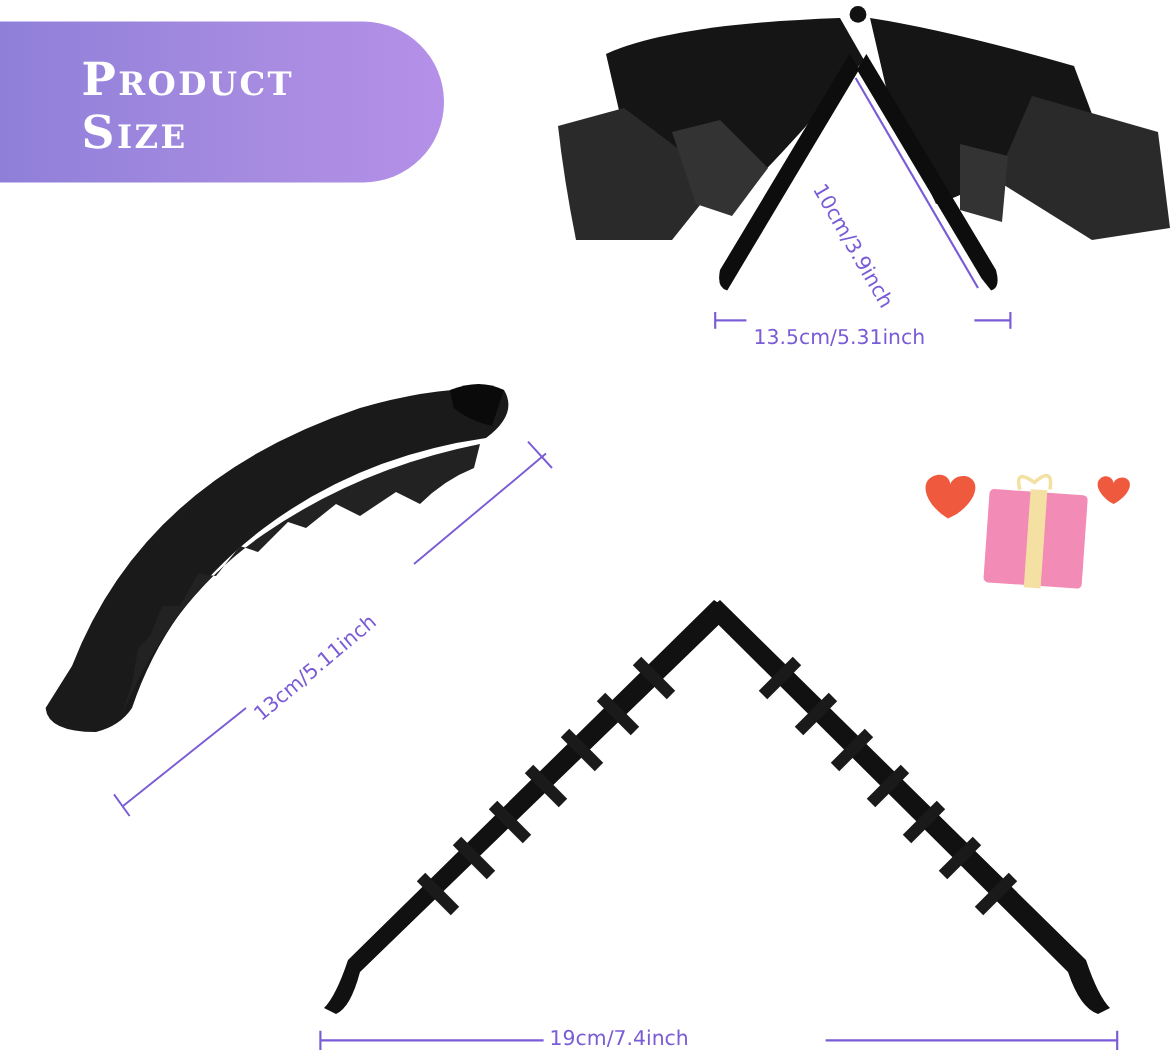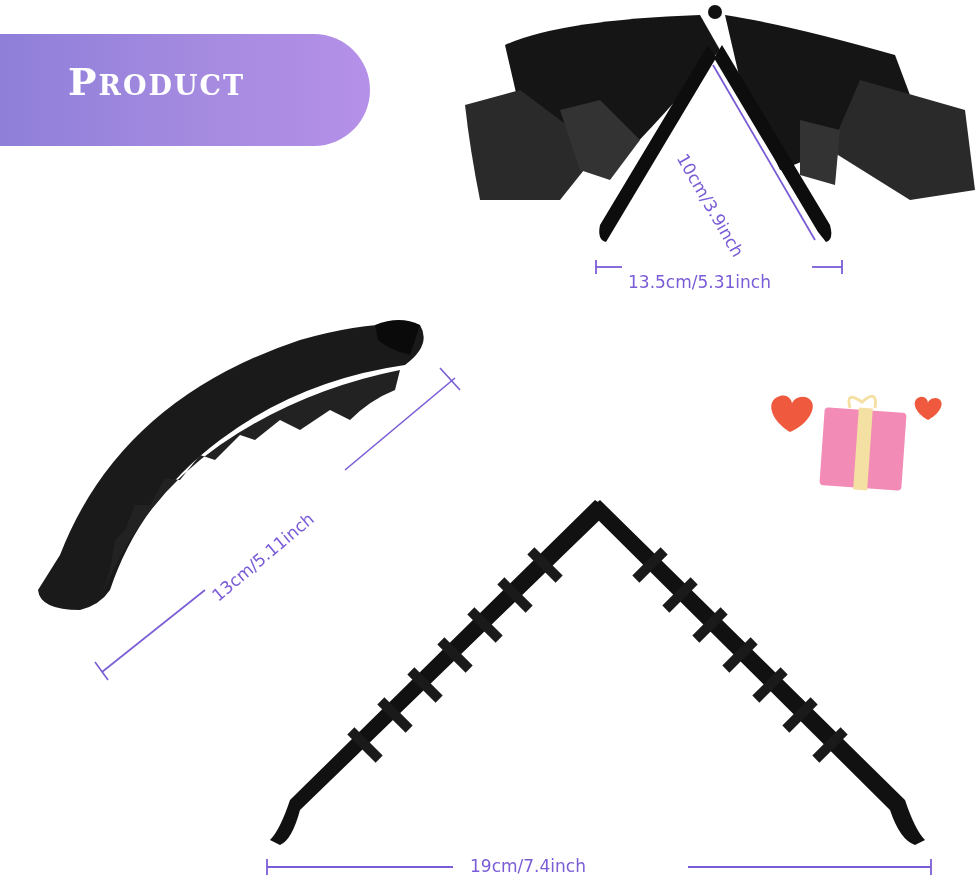--- a/index.html
+++ b/index.html
@@ -1,30 +1,31 @@
 <!DOCTYPE html>
 <html><head>
 <meta charset="utf-8">
 <style>
   html,body{margin:0;padding:0;background:#ffffff;}
   body{width:978px;height:879px;position:relative;overflow:hidden;font-family:"DejaVu Sans",sans-serif;}
-  .banner{position:absolute;left:0;top:34px;width:370px;height:112px;border-radius:0 67px 67px 0;
+  .banner{position:absolute;left:0;top:18px;width:370px;height:134px;border-radius:0 67px 67px 0;
     background:linear-gradient(90deg,#8f7fd9 0%,#a58be0 55%,#b590e8 100%);}
   .banner-text{position:absolute;left:68px;top:26px;color:#fff;font-family:"DejaVu Serif","Liberation Serif",serif;
     font-weight:bold;font-variant:small-caps;font-size:38px;line-height:44px;letter-spacing:2px;}
   .banner-text span{display:block;}
   svg.scene{position:absolute;left:0;top:0;}
   .dim-label{position:absolute;color:#7a5cd6;font-family:"DejaVu Sans","Liberation Sans",sans-serif;font-size:17px;white-space:nowrap;}
 </style>
 </head>
 <body>
 
 <div class="banner">
   <div class="banner-text">
     <span>Product</span>
+    <span>Size</span>
   </div>
 </div>
 
 <svg class="scene" width="978" height="879" viewBox="0 0 978 879">
 
   <g>
     <path d="M505 45 Q560 20 700 15 L720 50 Q660 120 620 160 Q560 150 520 110 Z" fill="#151515"></path>
     <path d="M465 105 L520 90 L600 150 L560 200 L480 200 Q470 150 465 105 Z" fill="#2a2a2a"></path>
     <path d="M725 15 Q790 25 895 55 L910 95 Q840 150 780 170 L740 80 Z" fill="#151515"></path>
     <path d="M860 80 L965 110 L975 190 L910 200 L830 150 Z" fill="#2a2a2a"></path>
@@ -88,13 +89,13 @@
     <path d="M928 420 C915 413 910 400 920 397 C925 396 928 400 928 403 C928 400 934 396 939 399 C946 404 938 415 928 420 Z" fill="#ef5a3e"></path>
     <rect x="822" y="410" width="82" height="78" rx="4" fill="#f28bb5" transform="rotate(4 863 449)"></rect>
     <rect x="856" y="408" width="14" height="82" fill="#f5e0a3" transform="rotate(4 863 449)"></rect>
     <path d="M850 408 Q845 390 862 402 Q878 388 875 408" fill="none" stroke="#f5e0a3" stroke-width="3"></path>
   </g>
 </svg>
 
 <div class="dim-label" style="left:628px;top:272px;">13.5cm/5.31inch</div>
 <div class="dim-label" style="left:690px;top:150px;transform:rotate(60deg);transform-origin:left top;">10cm/3.9inch</div>
 <div class="dim-label" style="left:208px;top:590px;transform:rotate(-40deg);transform-origin:left top;">13cm/5.11inch</div>
-<div class="dim-label" style="left:458px;top:856px;margin-left:12px;">19cm/7.4inch</div>
+<div class="dim-label" style="left:458px;top:856px;">19cm/7.4inch</div>
 
 </body></html>

